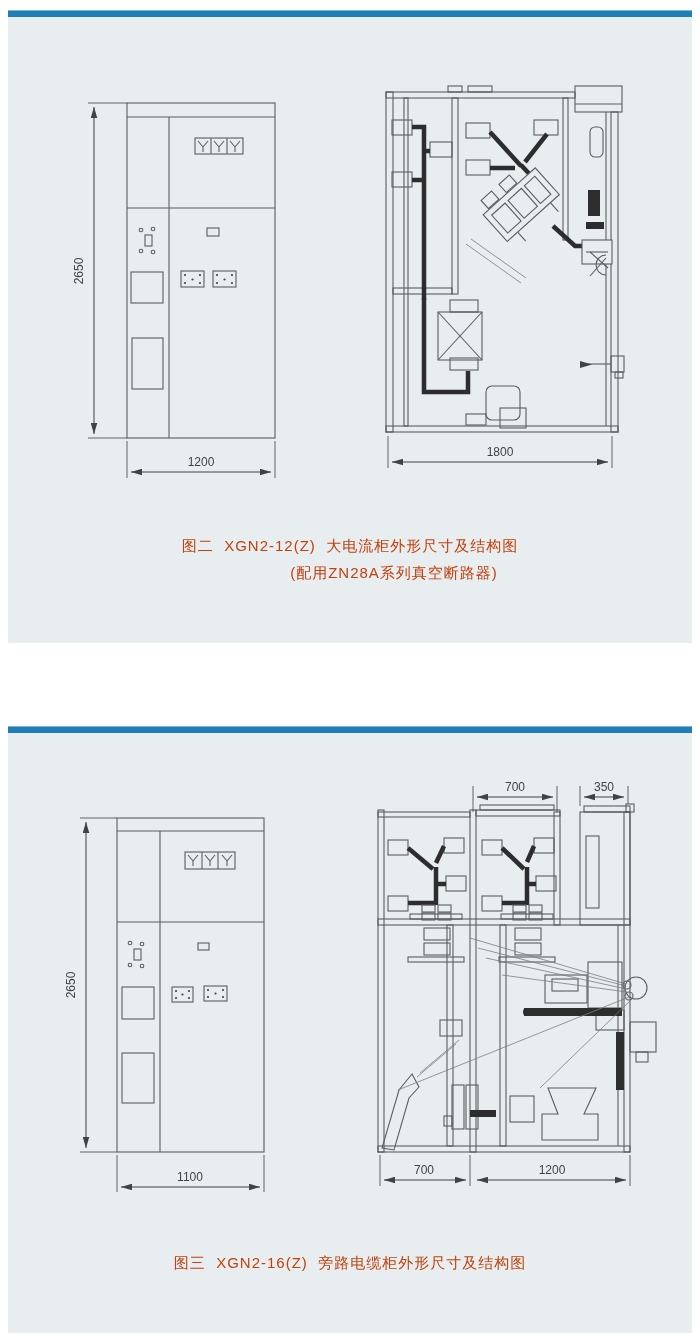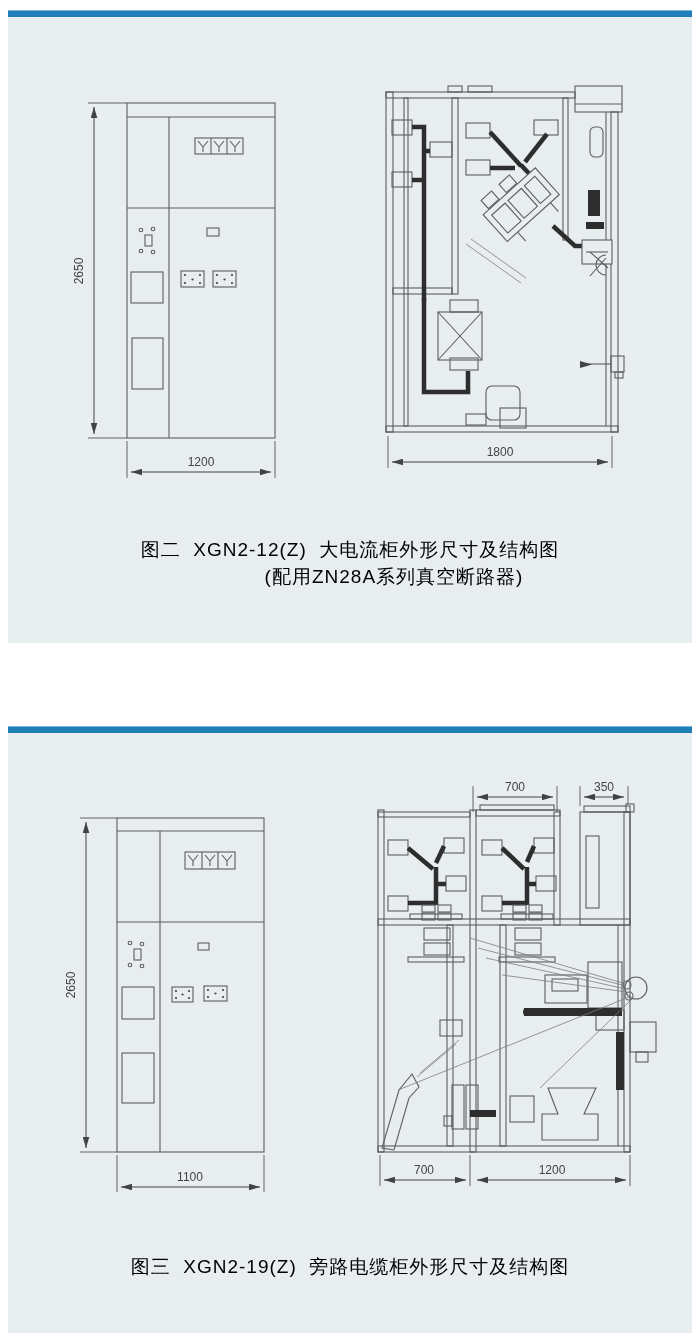--- a/index.html
+++ b/index.html
@@ -3,22 +3,22 @@
 <meta charset="utf-8">
 <style>
   html,body{margin:0;padding:0;width:700px;height:1340px;background:#ffffff;
     font-family:"Liberation Sans",sans-serif;position:relative;overflow:hidden;}
   .panel{position:absolute;left:8px;width:684px;background:#e8edf0;}
   #panel-fig2{top:10px;height:633px;}
   #panel-fig3{top:726px;height:607px;}
   .accent-bar{position:absolute;top:0;left:0;width:100%;height:7px;background:#1f7eb8;
     border-top:1px solid #79b5d9;box-sizing:border-box;}
   .diagram-svg{position:absolute;top:7px;left:0;}
-  .caption{position:absolute;width:100%;text-align:center;color:#000000;
-    font-size:19px;letter-spacing:1px;white-space:pre;}
+  .caption{position:absolute;width:100%;text-align:center;color:#c2410c;
+    font-size:15px;letter-spacing:1px;white-space:pre;}
   #fig2-caption-1{top:527px;}
   #fig2-caption-2{top:554px;padding-left:44px;}
   #fig3-caption{top:528px;}
   .ln{fill:none;stroke:#5a5e62;stroke-width:1.1;}
   .thin{fill:none;stroke:#7a7e82;stroke-width:0.8;}
   .bus{fill:none;stroke:#2d2d2d;stroke-width:4.5;stroke-linejoin:miter;stroke-linecap:butt;}
   .busfill{fill:#2d2d2d;stroke:none;}
   .fillpanel{fill:#e8edf0;}
   .dim{stroke:#3f4347;stroke-width:1;fill:none;}
   .ext{stroke:#3f4347;stroke-width:0.8;fill:none;}
@@ -381,14 +381,14 @@
       <line class="dim" x1="384" y1="1180" x2="466" y2="1180" marker-start="url(#arB)" marker-end="url(#arB)"></line>
       <text class="dimt" text-anchor="middle" x="424" y="1174">700</text>
     </g>
     <g>
       <line class="ext" x1="630" y1="1155" x2="630" y2="1186"></line>
       <line class="dim" x1="477" y1="1180" x2="626" y2="1180" marker-start="url(#arB)" marker-end="url(#arB)"></line>
       <text class="dimt" text-anchor="middle" x="552" y="1174">1200</text>
     </g>
   </svg>
 
-  <div class="caption" id="fig3-caption">图三  XGN2-19(Z)  旁路电缆柜外形尺寸及结构图</div>
+  <div class="caption" id="fig3-caption">图三  XGN2-16(Z)  旁路电缆柜外形尺寸及结构图</div>
 </div>
 
 </body></html>

